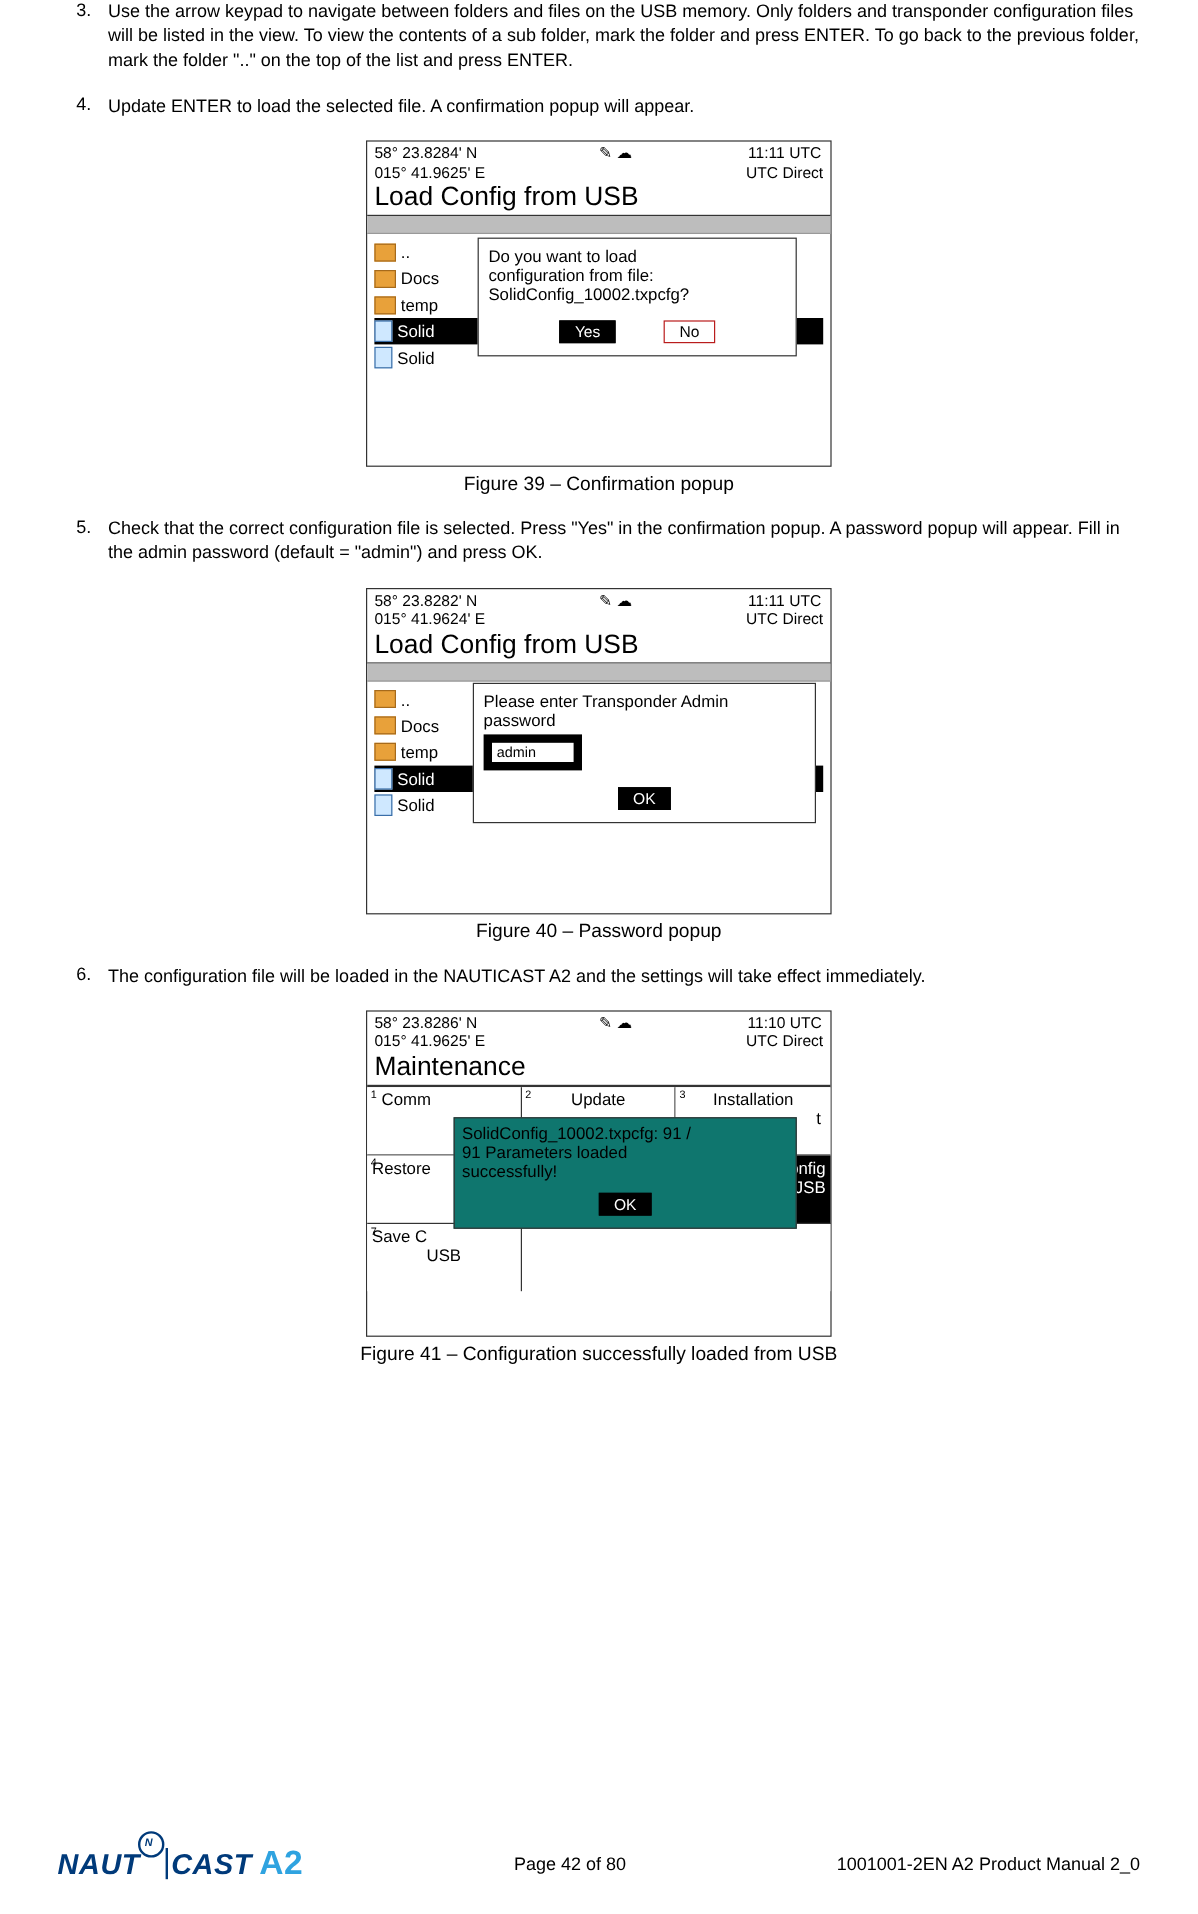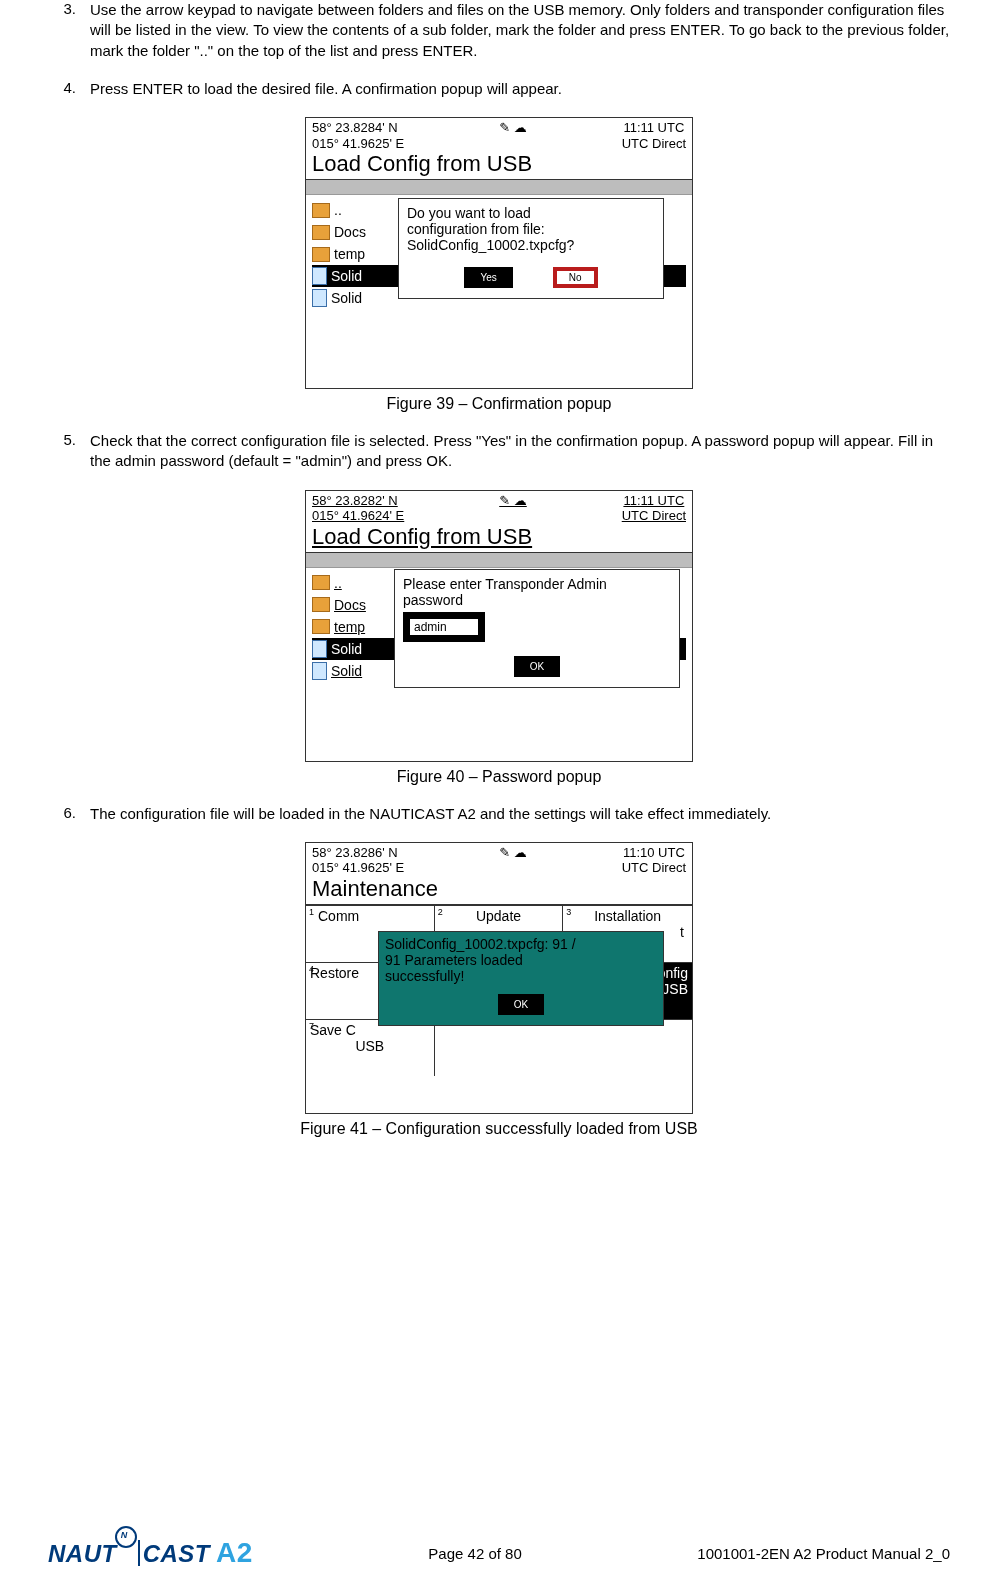--- a/index.html
+++ b/index.html
@@ -116,23 +116,23 @@
     font-size: 14px;
     padding: 6px 8px 10px 8px;
   }
   .popup .btns {
     display: flex;
     justify-content: center;
     gap: 40px;
     margin-top: 14px;
   }
   .popup .btn, .tinybtn {
-    border: 4px solid #b91c1c;
+    border: 1px solid #b91c1c;
     padding: 1px 12px;
-    font-size: 10px;
+    font-size: 13px;
   }
   .popup .btn.dark, .tinybtn.dark {
     background: #000;
     color: #fff;
     border-color: #000;
   }
   .pw-input {
     border: 7px solid #000000;
     padding: 1px 4px;
     margin-top: 4px;
@@ -224,21 +224,21 @@
     <li>
       <div class="num">3.</div>
       <div class="body-col">
         <p>Use the arrow keypad to navigate between folders and files on the USB memory. Only folders and transponder configuration files will be listed in the view. To view the contents of a sub folder, mark the folder and press ENTER. To go back to the previous folder, mark the folder ".." on the top of the list and press ENTER.</p>
       </div>
     </li>
 
     <li>
       <div class="num">4.</div>
       <div class="body-col">
-        <p>Press ENTER to load the desired file. A confirmation popup will appear.</p>
+        <p>Update ENTER to load the selected file. A confirmation popup will appear.</p>
       </div>
     </li>
   </ol>
 
   <div class="screen-wrap">
     <div class="screen" style="height:270px;">
       <div class="sc-top">
         <div class="left-col">
           <div>58° 23.8284' N</div>
           <div>015° 41.9625' E</div>
@@ -289,21 +289,21 @@
   <ol class="main-list">
     <li>
       <div class="num">5.</div>
       <div class="body-col">
           <p>Check that the correct configuration file is selected. Press "Yes" in the confirmation popup. A password popup will appear. Fill in the admin password (default = "admin") and press OK.</p>
         </div>
     </li>
   </ol>
 
   <div class="screen-wrap">
-    <div class="screen" style="height:270px;text-decoration:underline;">
+    <div class="screen" style="height:270px;">
       <div class="sc-top">
         <div class="left-col">
           <div>58° 23.8282' N</div>
           <div>015° 41.9624' E</div>
         </div>
         <div class="icons">✎ ☁</div>
         <div class="right-col">
           <div>11:11 UTC</div>
           <div>UTC Direct</div>
         </div>

